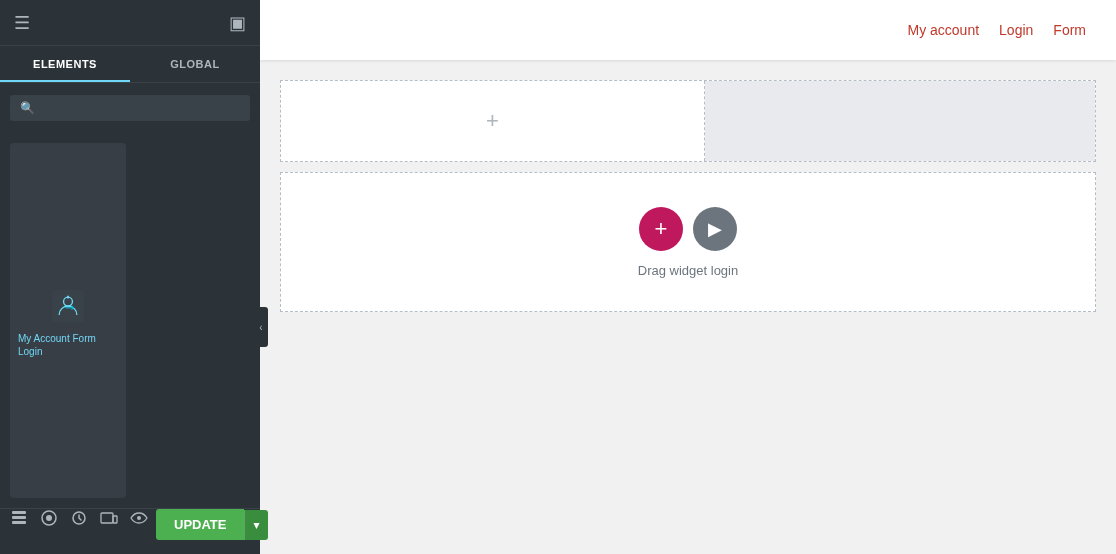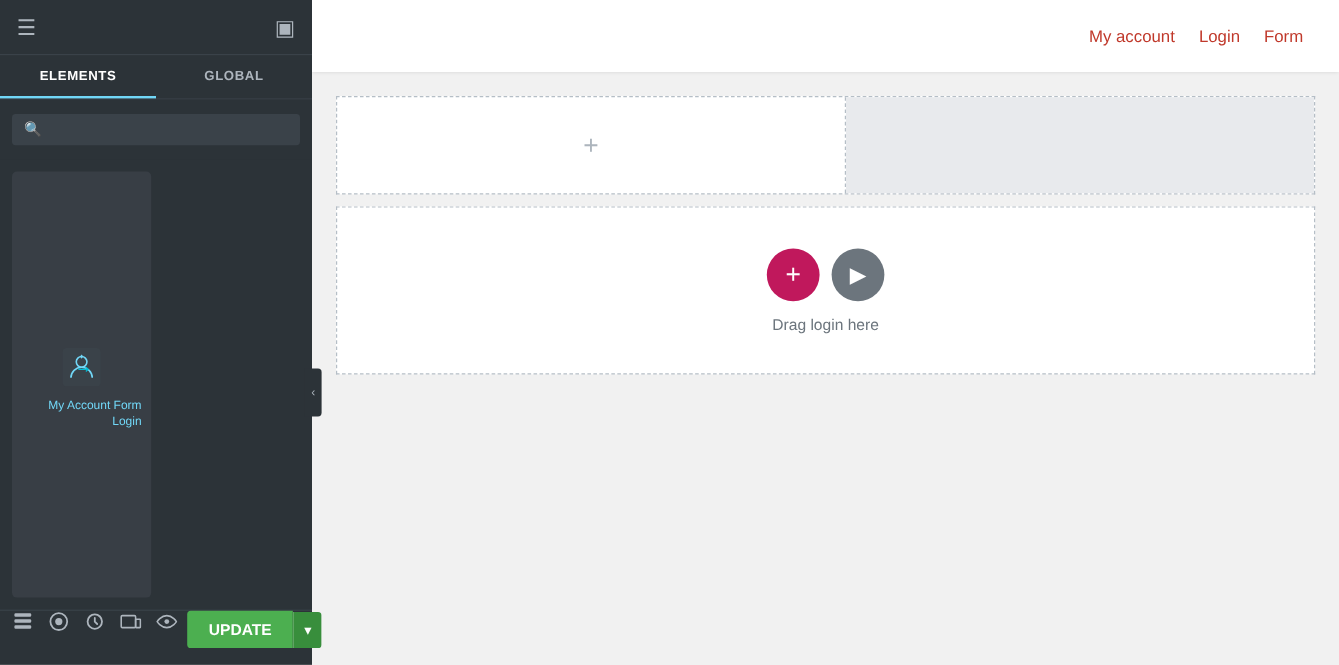--- a/index.html
+++ b/index.html
@@ -147,21 +147,21 @@
       height: 36px;
       margin-bottom: 8px;
       display: flex;
       align-items: center;
       justify-content: center;
     }
 
     .widget-label {
       font-size: 10px;
       color: #71d7f7;
-      text-align: right;
+      text-align: left;
       line-height: 1.3;
     }
 
     
     .bottom-toolbar {
       height: 46px;
       background: #2c3338;
       border-top: 1px solid #3a4249;
       display: flex;
       align-items: flex-start;
@@ -473,19 +473,19 @@
 
       <div class="canvas-section-empty">
         <div class="drag-buttons">
           <button class="drag-add-btn">
             <span>+</span>
           </button>
           <button class="drag-folder-btn">
             <span>▶</span>
           </button>
         </div>
-        <span class="drag-text">Drag login here</span>
+        <span class="drag-text">Drag widget login</span>
       </div>
 
     </div>
   </div>
 
 </div>
 
 </body></html>

